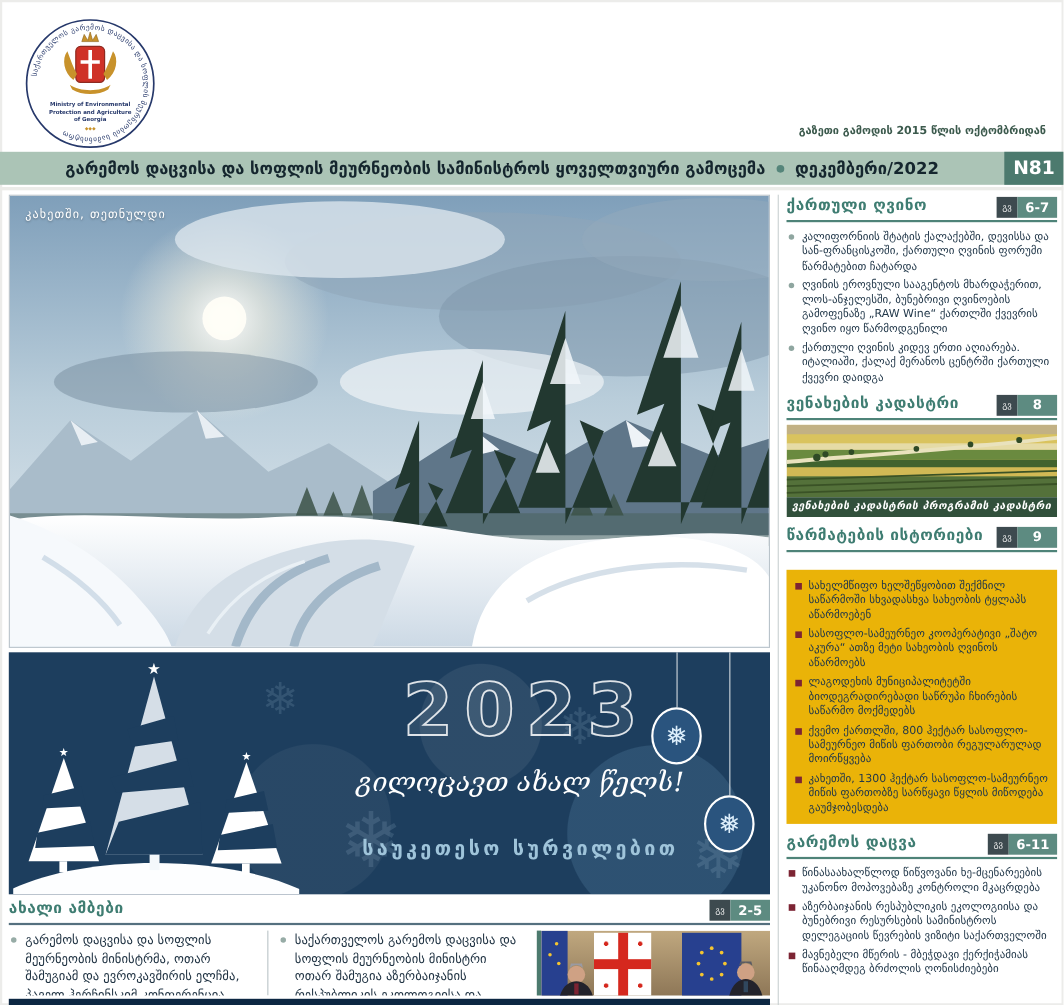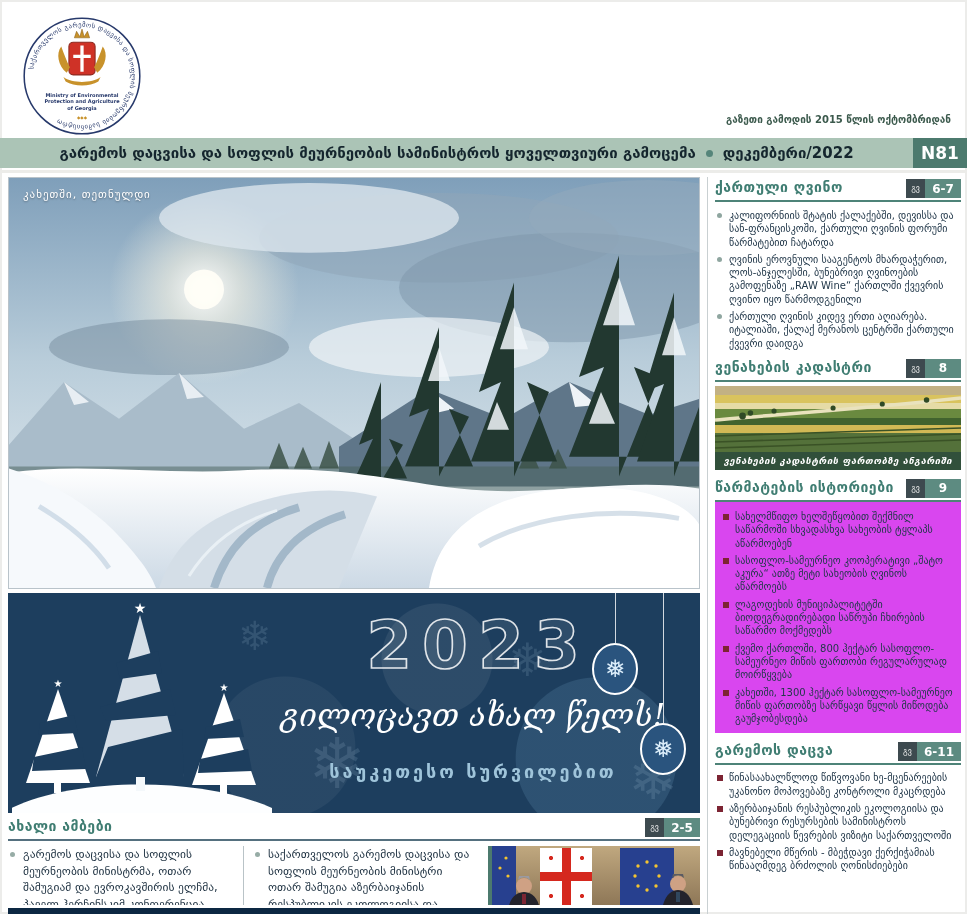--- a/index.html
+++ b/index.html
@@ -45,21 +45,21 @@
      background:
        radial-gradient(circle at 62% 30%, rgba(255,255,255,.07) 0 55px, transparent 56px),
        radial-gradient(circle at 40% 70%, rgba(255,255,255,.05) 0 70px, transparent 71px),
        radial-gradient(circle at 85% 75%, rgba(120,170,205,.18) 0 80px, transparent 81px),
        #1d3e5e; }
   .b-flake { position:absolute; color:rgba(190,220,240,.14); }
   .b-year { position:absolute; left:255px; top:14px; width:430px; text-align:center;
             font-size:66px; font-weight:bold; letter-spacing:10px;
             color:rgba(255,255,255,.08); -webkit-text-stroke:1.6px rgba(255,255,255,.85); }
   .b-greet { position:absolute; left:245px; top:104px; width:440px; text-align:center;
-             font-family:"DejaVu Serif", serif; font-style:italic; font-size:31px; color:#fff; }
+             font-family:"DejaVu Serif", serif; font-style:italic; font-size:24px; color:#fff; }
   .b-wish { position:absolute; left:245px; top:168px; width:440px; text-align:center;
             font-size:18px; letter-spacing:3px; color:#9fc4da; font-weight:bold; }
   .trees { position:absolute; left:4px; bottom:-4px; }
   .ornament { position:absolute; top:0; text-align:center; }
   .orn1 { right:62px; } .orn2 { right:14px; }
   .orn-line { width:1px; background:rgba(255,255,255,.8); margin:0 auto; }
   .orn-ball { width:46px; height:52px; border-radius:50%; border:2px solid #fff;
               background:#2a547e; display:flex; align-items:center; justify-content:center;
               color:#dceefb; font-size:24px; }
 
@@ -89,21 +89,21 @@
   
   .side-sec { margin-top:9px; }
   .side-sec:first-child { margin-top:2px; }
   .sidebar li { position:relative; padding-left:14px; font-size:10px; line-height:1.33;
                 color:#22384a; margin-bottom:4px; font-weight:500; }
   ul.dots { padding-top:7px; }
   ul.dots li::before { content:""; position:absolute; left:2px; top:4px; width:5px; height:5px;
                        border-radius:50%; background:#8fa6a0; }
   ul.squares li::before { content:""; position:absolute; left:2px; top:4px; width:6px; height:6px;
                           background:#7c2433; }
-  .cream-box { background:#d946ef; padding:8px 5px 4px 6px; margin-top:0; }
+  .cream-box { background:#eab308; padding:8px 5px 4px 6px; margin-top:16px; }
   figure.vineyard { position:relative; height:84px; margin-top:4px; overflow:hidden; }
   figure.vineyard svg { display:block; width:100%; height:66px; }
   .vine-caption { position:absolute; left:0; right:0; bottom:0; height:18px; background:rgba(27,61,38,.9);
                   color:#fff; font-size:9.5px; font-style:italic; font-weight:bold;
                   display:flex; align-items:center; justify-content:center; letter-spacing:.5px; }
   ul.plain-sq { padding-top:6px; }
 </style>
 </head>
 <body>
 
@@ -376,21 +376,21 @@
             <path d="M0,34 C70,28 160,22 250,12" stroke="#e9e2bd" stroke-width="3.5" fill="none"></path>
             <g fill="#2f4a26">
               <circle cx="28" cy="30" r="3.4"></circle>
                 <circle cx="36" cy="27" r="2.8"></circle>
                 <circle cx="60" cy="25" r="2.6"></circle>
               <circle cx="120" cy="22" r="2.6"></circle>
                 <circle cx="170" cy="18" r="2.6"></circle>
                 <circle cx="215" cy="14" r="2.8"></circle>
             </g>
           </svg>
-          <figcaption class="vine-caption">ვენახების კადასტრის ფართობზე ანგარიში</figcaption>
+          <figcaption class="vine-caption">ვენახების კადასტრის პროგრამის კადასტრი</figcaption>
         </figure>
       </section>
 
       <section class="side-sec">
         <div class="sec-head">
           <span class="sec-title">წარმატების ისტორიები</span>
           <span class="badge">
             <span class="pg">გვ</span>
             <span class="num">9</span>
           </span>

